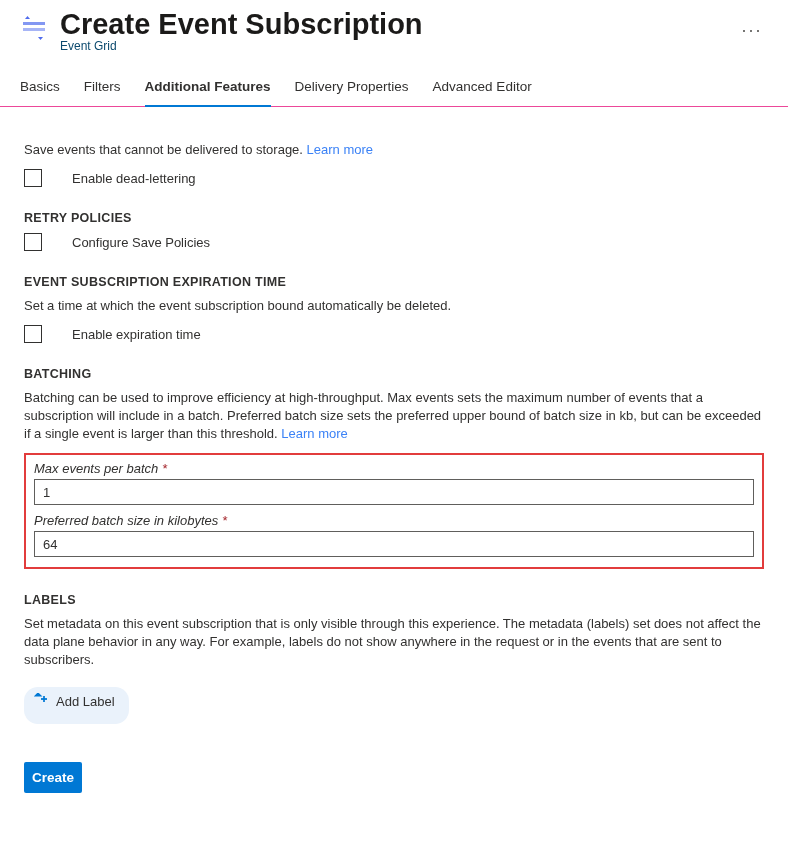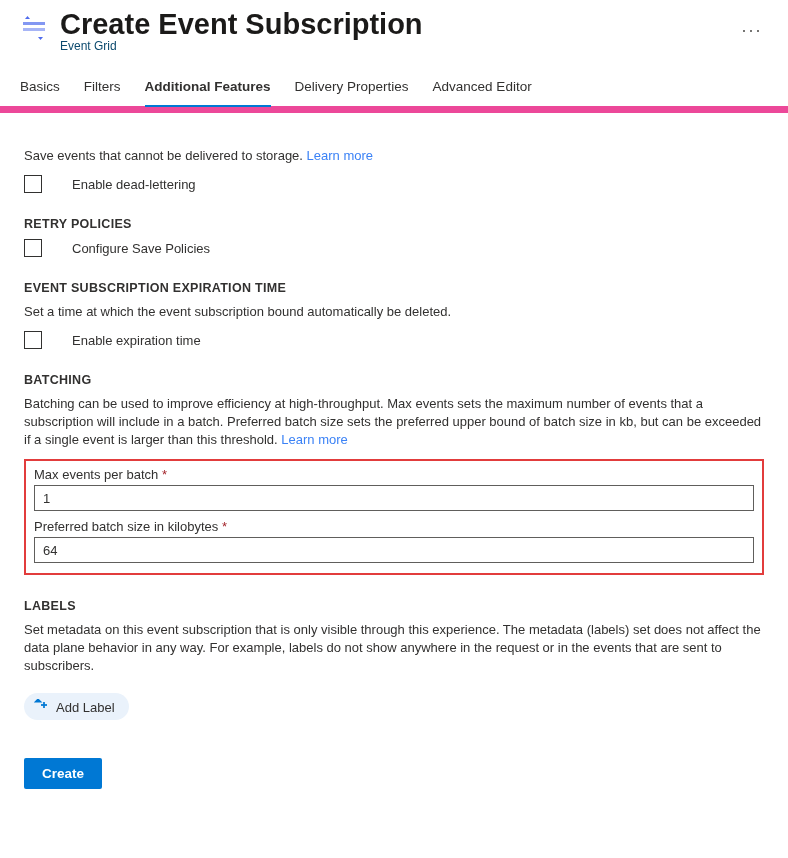--- a/index.html
+++ b/index.html
@@ -40,21 +40,21 @@
       font-size: 18px;
       color: #605e5c;
       padding: 4px 6px;
       margin-top: 6px;
       letter-spacing: 1px;
     }
     .tabs {
       display: flex;
       gap: 24px;
       padding: 0 20px;
-      border-bottom: 7px solid #ec4899;
+      border-bottom: 1px solid #ec4899;
       margin-top: 8px;
     }
     .tab {
       padding: 10px 0 12px 0;
       font-size: 13.5px;
       color: #323130;
       cursor: pointer;
       position: relative;
     }
     .tab.active {
@@ -113,58 +113,59 @@
     }
     .highlight-box {
       border: 2px solid #e23c3c;
       padding: 6px 8px 10px 8px;
       margin-top: 2px;
     }
     .field-label {
       font-size: 13px;
       color: #323130;
       margin-bottom: 3px;
+      font-style: italic;
     }
     .required { color: #a4262c; }
     .text-input {
       width: 100%;
       height: 26px;
       border: 1px solid #605e5c;
       padding: 2px 8px;
       font-size: 13px;
       font-family: inherit;
       color: #323130;
     }
     .field-group { margin-bottom: 8px; }
     .field-group:last-child { margin-bottom: 0; }
     .add-label-btn {
       display: inline-flex;
       align-items: center;
       gap: 8px;
       background: #eaf2fb;
       border-radius: 14px;
-      padding: 6px 14px 4px 10px;
+      padding: 6px 14px 14px 10px;
       font-size: 13px;
       color: #323130;
       cursor: pointer;
       margin-top: 8px;
     }
     .add-icon {
       color: #0078d4;
       font-size: 12px;
       position: relative;
     }
     .footer {
       padding: 18px 24px;
     }
     .create-btn {
       background: #0078d4;
       color: #fff;
       border: none;
-      padding: 8px 18px;
+      padding: 8px 8px;
       font-size: 13.5px;
       font-weight: 600;
       cursor: pointer;
       border-radius: 2px;
     }
   </style>
 </head>
 <body>
 
 <div class="header">

